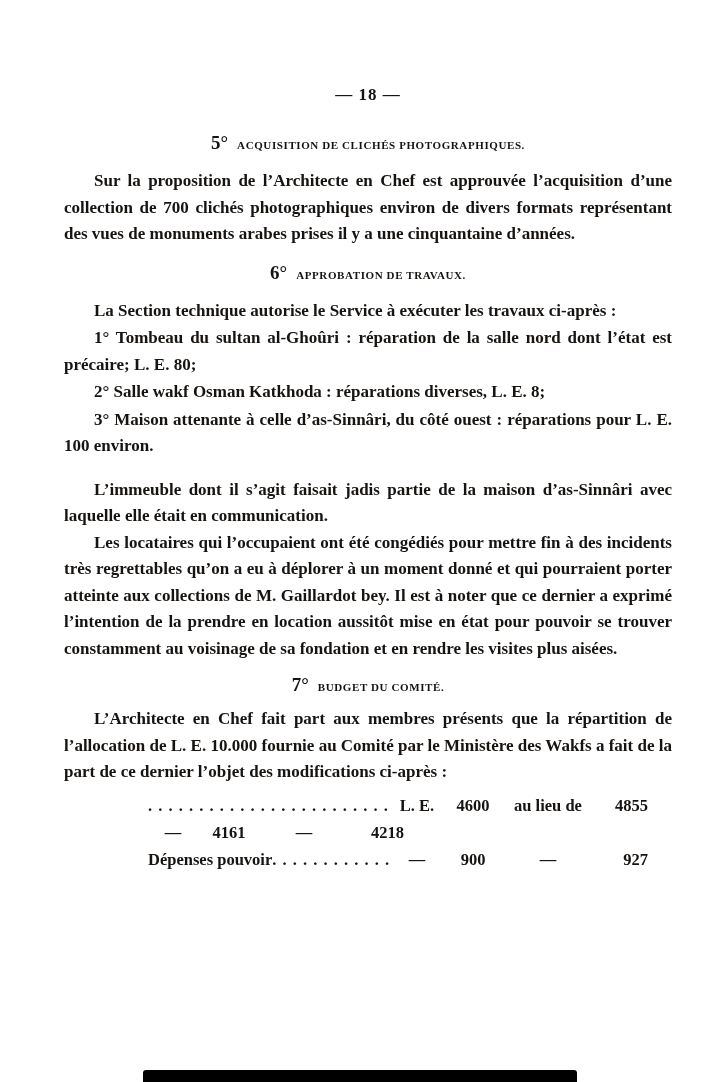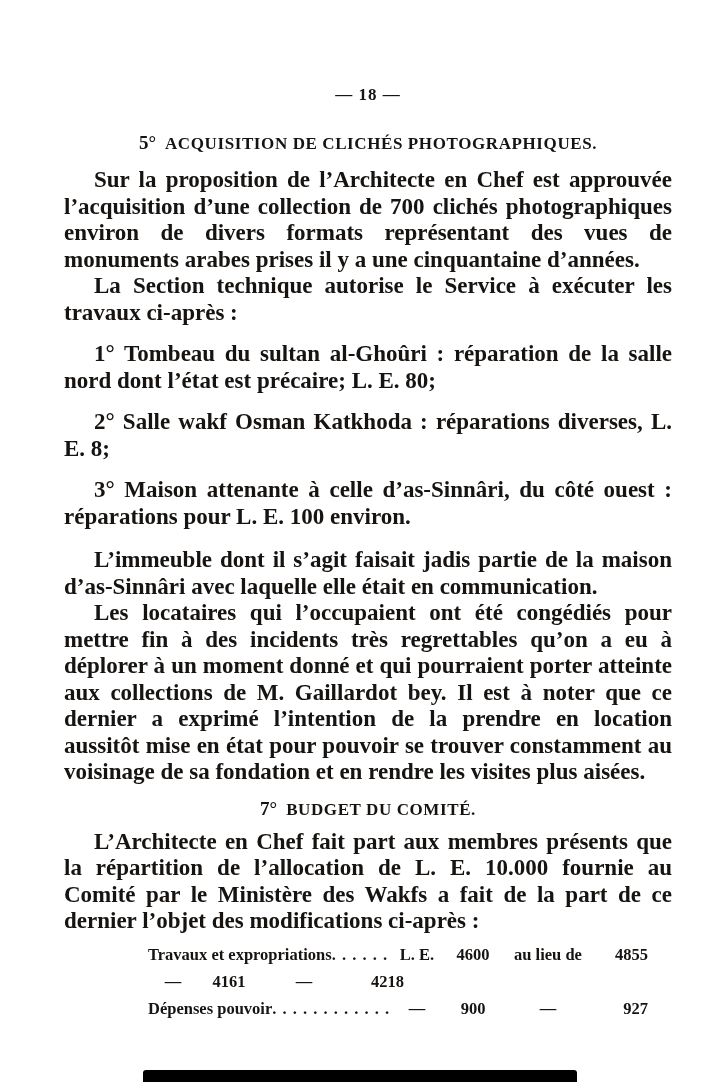--- a/index.html
+++ b/index.html
@@ -19,30 +19,30 @@
     font-size: 17px;
     line-height: 22px;
     letter-spacing: 1px;
   }
 
   .section-heading { text-align: center; line-height: 22px; }
   .section-heading.h5 { margin: 26px 0 12px 0; }
   .section-heading.h6 { margin: 14px 0 12px 0; }
   .section-heading.h7 { margin: 12px 0 8px 0; }
   .heading-num { font-size: 19px; margin-right: 9px; }
-  .heading-text { font-size: 17px; letter-spacing: 0.6px; }
+  .heading-text { font-size: 11px; letter-spacing: 0.6px; }
 
   p.body-par {
     margin: 0;
-    font-size: 23px;
+    font-size: 17px;
     line-height: 26.5px;
     text-align: justify;
     text-indent: 30px;
   }
-  p.list-item { margin-top: 15px; }
+  p.list-item { margin-top: 1px; }
   p.after-items { margin-top: 17px; }
 
   .budget-table {
     margin: 6px 0 0 84px;
     width: 500px;
     font-size: 16.5px;
   }
   .budget-row { display: flex; line-height: 27px; }
   .budget-label-wrap { width: 244px; display: flex; overflow: hidden; }
   .budget-label { white-space: nowrap; }
@@ -72,36 +72,38 @@
 
 <div class="page">
 
   <div class="page-number">— 18 —</div>
 
   <div class="section-heading h5">
     <span class="heading-num">5°</span><span class="heading-text">ACQUISITION DE CLICHÉS PHOTOGRAPHIQUES.</span>
   </div>
   <p class="body-par">Sur la proposition de l’Architecte en Chef est approuvée l’acquisition d’une collection de 700 clichés photographiques environ de divers formats représentant des vues de monuments arabes prises il y a une cinquantaine d’années.</p>
 
+  <div class="section-heading h6">
+    <span class="heading-num">6°</span><span class="heading-text">APPROBATION DE TRAVAUX.</span>
+  </div>
   <p class="body-par">La Section technique autorise le Service à exécuter les travaux ci-après :</p>
   <p class="body-par list-item">1° Tombeau du sultan al-Ghoûri : réparation de la salle nord dont l’état est précaire; L. E. 80;</p>
   <p class="body-par list-item">2° Salle wakf Osman Katkhoda : réparations diverses, L. E. 8;</p>
   <p class="body-par list-item">3° Maison attenante à celle d’as-Sinnâri, du côté ouest : réparations pour L. E. 100 environ.</p>
   <p class="body-par after-items">L’immeuble dont il s’agit faisait jadis partie de la maison d’as-Sinnâri avec laquelle elle était en communication.</p>
   <p class="body-par">Les locataires qui l’occupaient ont été congédiés pour mettre fin à des incidents très regrettables qu’on a eu à déplorer à un moment donné et qui pourraient porter atteinte aux collections de M. Gaillardot bey. Il est à noter que ce dernier a exprimé l’intention de la prendre en location aussitôt mise en état pour pouvoir se trouver constamment au voisinage de sa fondation et en rendre les visites plus aisées.</p>
 
   <div class="section-heading h7">
     <span class="heading-num">7°</span><span class="heading-text">BUDGET DU COMITÉ.</span>
   </div>
   <p class="body-par">L’Architecte en Chef fait part aux membres présents que la répartition de l’allocation de L. E. 10.000 fournie au Comité par le Ministère des Wakfs a fait de la part de ce dernier l’objet des modifications ci-après :</p>
 
   <div class="budget-table">
     <div class="budget-row">
       <span class="budget-label-wrap">
-          <span class="budget-label">Travaux et expropriations</span>
           <span class="dots"></span>
         </span>
       <span class="budget-unit">L. E.</span>
       <span class="budget-new">4600</span>
       <span class="budget-sep">au lieu de</span>
       <span class="budget-old">4855</span>
     </div>
     <div class="budget-row">
       <span class="budget-unit">—</span>
       <span class="budget-new">4161</span>

